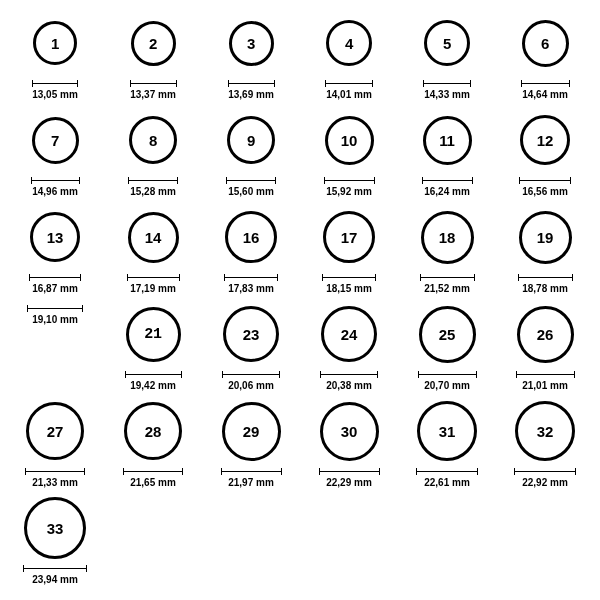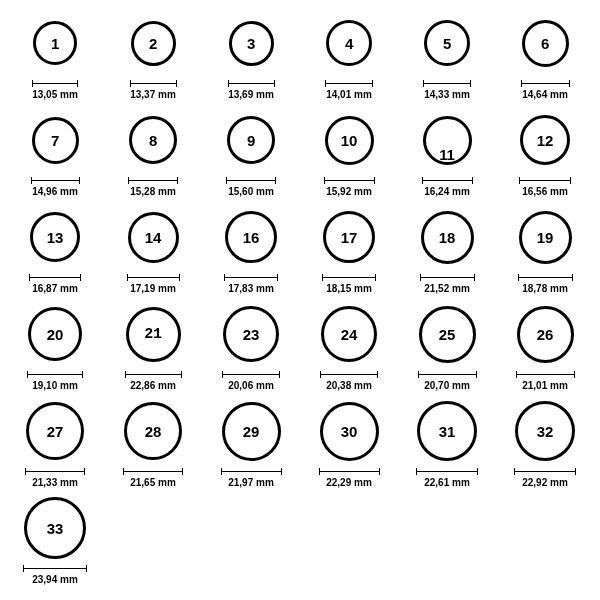--- a/index.html
+++ b/index.html
@@ -196,21 +196,21 @@
             <span class="ring-label">10</span>
           </div>
         </div>
         <div class="measure">
           <div class="bar" style="width: 49px;"></div>
         </div>
         <div class="mm">15,92 mm</div>
       </div>
       <div class="cell">
         <div class="ring-wrap">
-          <div class="ring" style="width: 49px; height: 49px; align-items: flex-end;">
+          <div class="ring" style="width: 49px; height: 49px;">
             <span class="ring-label">11</span>
           </div>
         </div>
         <div class="measure">
           <div class="bar" style="width: 49px;"></div>
         </div>
         <div class="mm">16,24 mm</div>
       </div>
       <div class="cell">
         <div class="ring-wrap">
@@ -283,40 +283,35 @@
           <div class="ring" style="width: 53px; height: 53px;">
             <span class="ring-label">19</span>
           </div>
         </div>
         <div class="measure">
           <div class="bar" style="width: 53px;"></div>
         </div>
         <div class="mm">18,78 mm</div>
       </div>
       <div class="cell">
-        <div class="ring-wrap">
-          <div class="ring" style="width: 54px; height: 54px;">
-            <span class="ring-label">20</span>
-          </div>
-        </div>
         <div class="measure">
           <div class="bar" style="width: 54px;"></div>
         </div>
         <div class="mm">19,10 mm</div>
       </div>
       <div class="cell">
         <div class="ring-wrap">
           <div class="ring" style="width: 55px; height: 55px; font-family: Liberation Mono, monospace;">
             <span class="ring-label">21</span>
           </div>
         </div>
         <div class="measure">
           <div class="bar" style="width: 55px;"></div>
         </div>
-        <div class="mm">22,86 mm</div>
+        <div class="mm">19,42 mm</div>
       </div>
       <div class="cell">
         <div class="ring-wrap">
           <div class="ring" style="width: 56px; height: 56px;">
             <span class="ring-label">23</span>
           </div>
         </div>
         <div class="measure">
           <div class="bar" style="width: 56px;"></div>
         </div>

